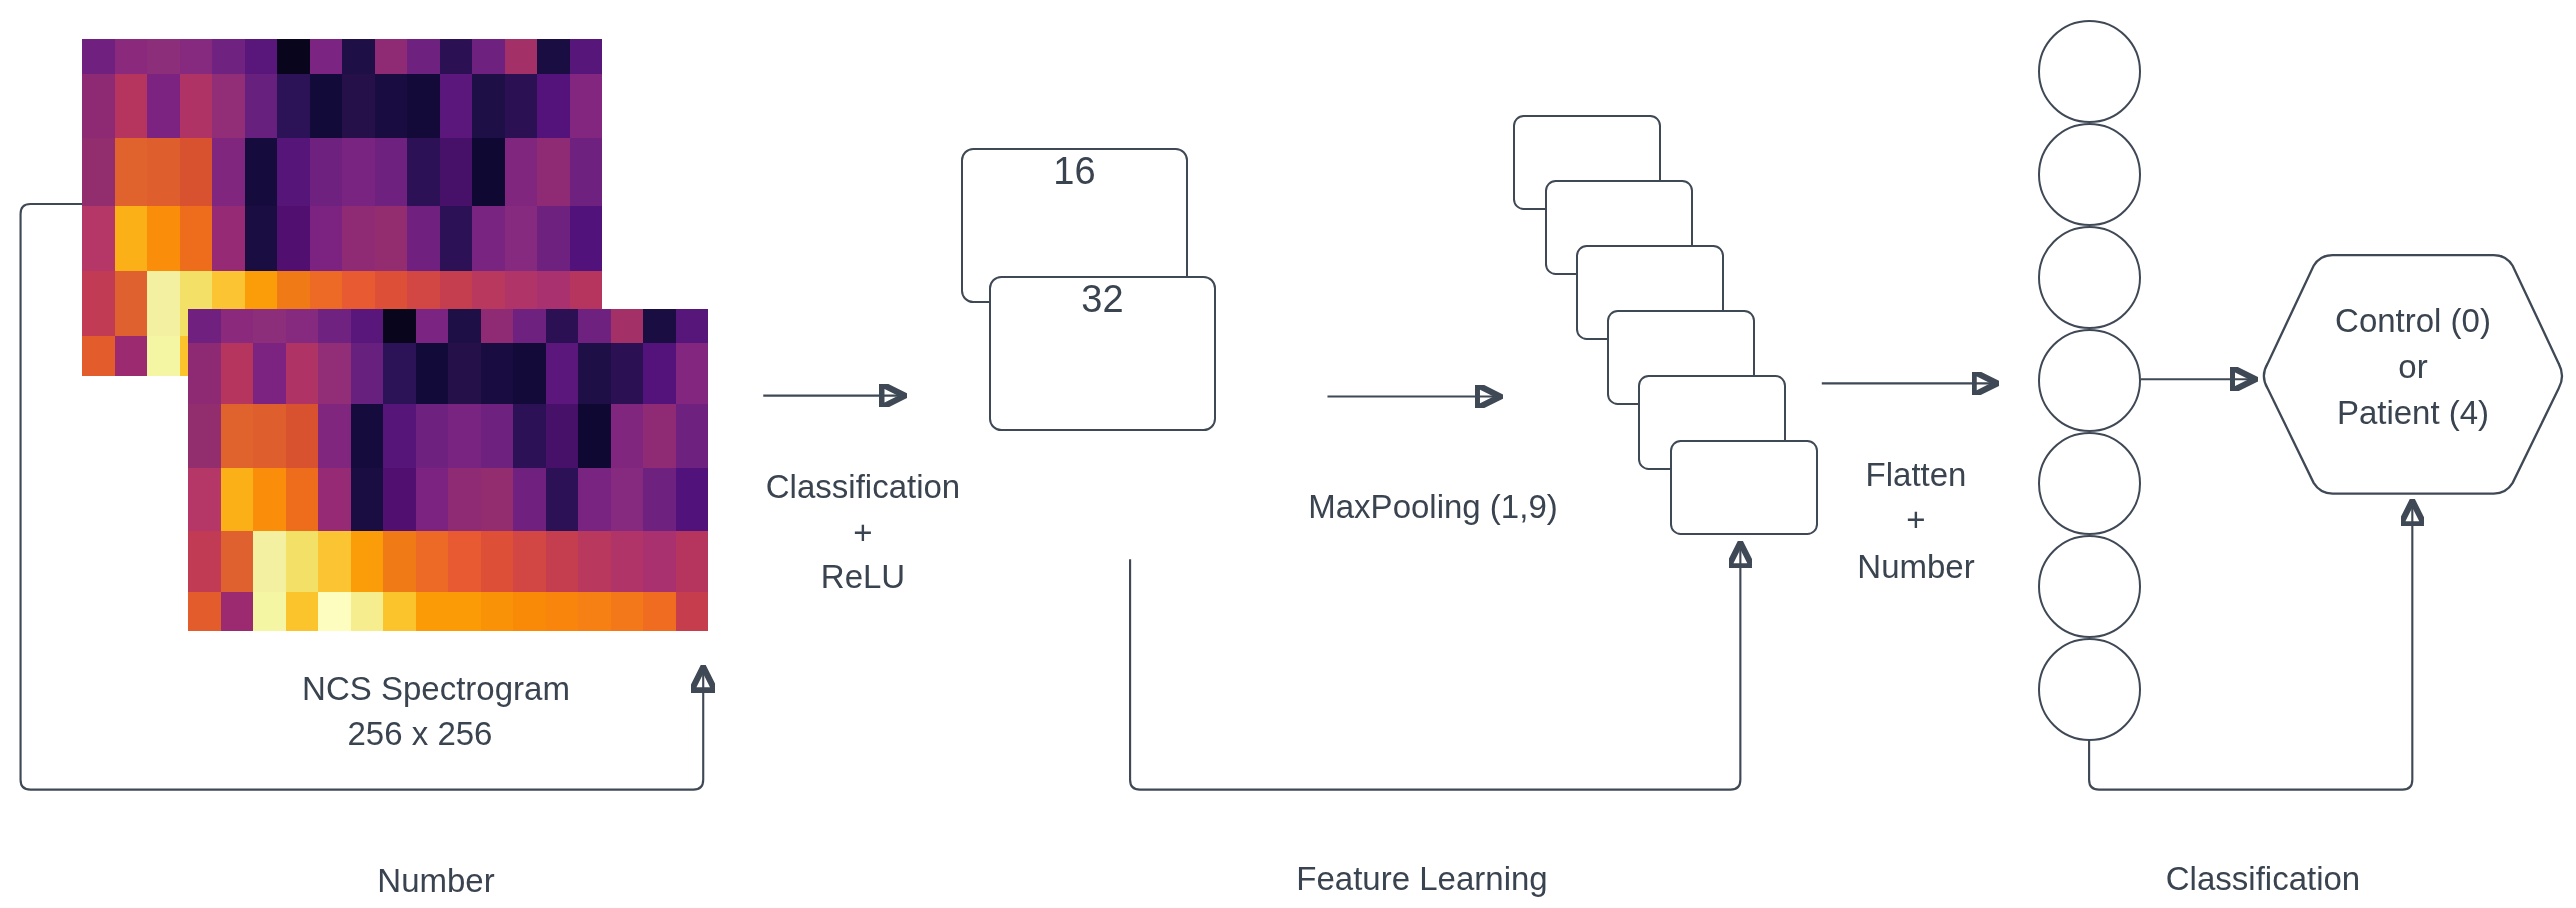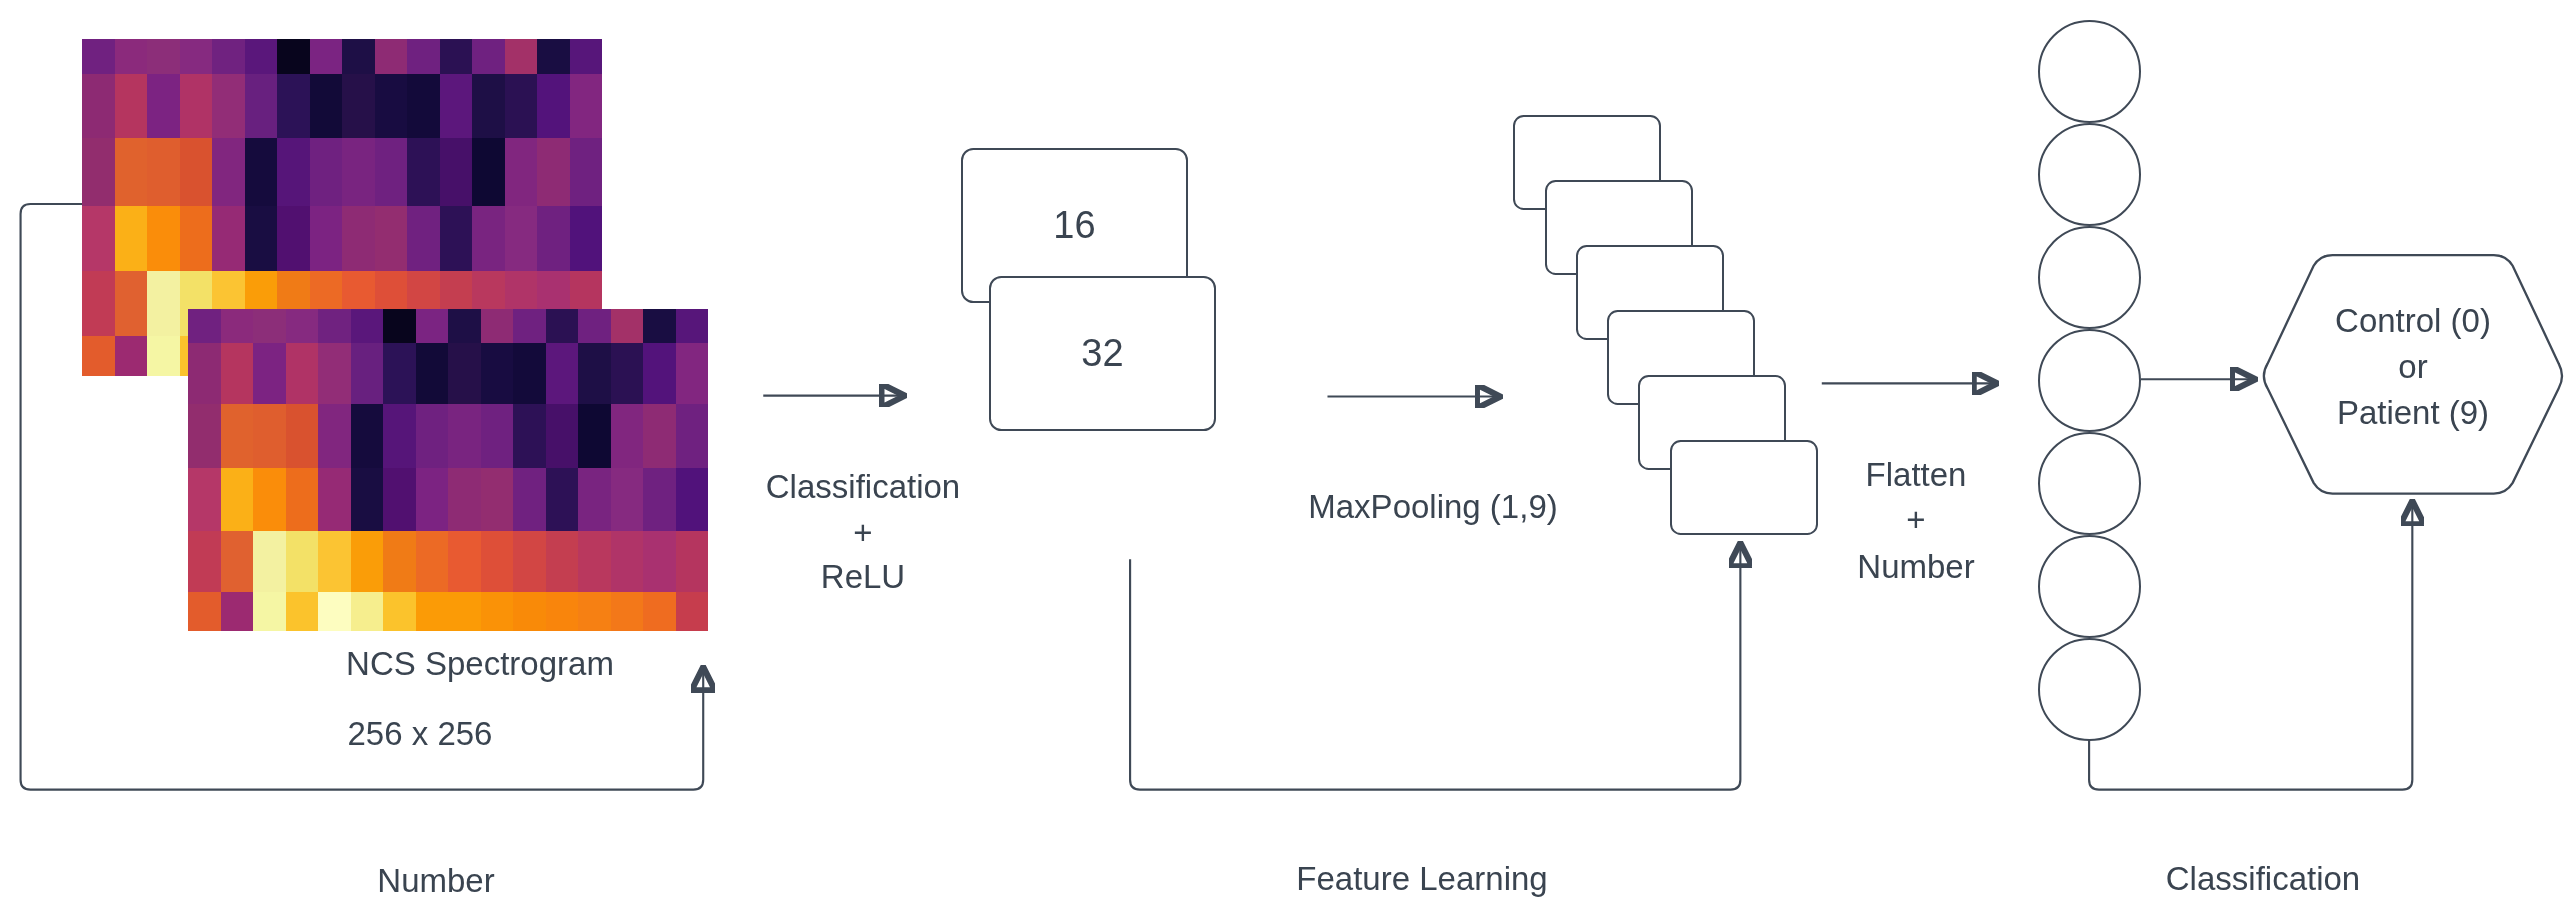--- a/index.html
+++ b/index.html
@@ -21,21 +21,21 @@
   #connectors path{stroke:var(--stroke);stroke-width:2.6;fill:none;}
   .heatmap{position:absolute;display:flex;flex-direction:column;z-index:2;}
   .heatmap-row{display:flex;width:100%;}
   .heatmap-cell{flex:1 1 0;}
   .shape-box{
     position:absolute;
     background:var(--fill);
     border:2.1px solid var(--stroke);
     border-radius:12.3px;
     box-sizing:border-box;
-    display:flex;align-items:center;justify-content:center;
+    display:flex;align-items:flex-start;justify-content:center;
     z-index:3;
   }
   .kernel-box{font-size:38px;color:var(--text);}
   .pooled-box{border-radius:10.7px;}
   #neuron-column{position:absolute;left:2038px;top:20px;width:103px;display:flex;flex-direction:column;z-index:3;}
   .neuron{
     width:103px;height:103px;box-sizing:border-box;
     border:2.1px solid var(--stroke);border-radius:50%;
     background:var(--fill);
   }
@@ -282,21 +282,21 @@
         <div class="heatmap-cell" style="background: rgb(250, 146, 7);"></div>
         <div class="heatmap-cell" style="background: rgb(249, 138, 8);"></div>
         <div class="heatmap-cell" style="background: rgb(249, 133, 12);"></div>
         <div class="heatmap-cell" style="background: rgb(246, 128, 19);"></div>
         <div class="heatmap-cell" style="background: rgb(243, 120, 25);"></div>
         <div class="heatmap-cell" style="background: rgb(239, 108, 32);"></div>
         <div class="heatmap-cell" style="background: rgb(198, 61, 77);"></div>
       </div>
     </div>
 
-  <div class="label" style="left:436px;top:664px;margin-left:44px;">NCS Spectrogram</div>
+  <div class="label" style="left:436px;top:689px;">NCS Spectrogram</div>
   <div class="label" style="left:420px;top:734px;">256 x 256</div>
   <div class="label section-label" style="left:436px;top:881px;">Number</div>
 
 
   <div class="shape-box kernel-box" style="left:961px;top:148px;width:227px;height:155px;">
     <span>16</span>
   </div>
   <div class="shape-box kernel-box" style="left:989px;top:276px;width:227px;height:155px;">
     <span>32</span>
   </div>
@@ -330,18 +330,18 @@
       <div class="neuron"></div>
       <div class="neuron"></div>
       <div class="neuron"></div>
     </div>
 
   <svg id="hexagon-svg" viewBox="0 0 3132 1105">
     <path d="M 2836,310 H 3032 Q 3047,310 3055,323 L 3111,442 Q 3119,457 3111,472 L 3055,587 Q 3047,600 3032,600 H 2836 Q 2821,600 2813,587 L 2757,472 Q 2748,457 2757,442 L 2813,323 Q 2821,310 2836,310 Z"></path>
   </svg>
   <div class="label" style="left:2413px;top:321px;">Control (0)</div>
   <div class="label" style="left:2413px;top:367px;">or</div>
-  <div class="label" style="left:2413px;top:413px;">Patient (9)</div>
+  <div class="label" style="left:2413px;top:413px;">Patient (4)</div>
 
   <div class="label section-label" style="left:2263px;top:879px;">Classification</div>
 
 </div>
 
 
 </body></html>

